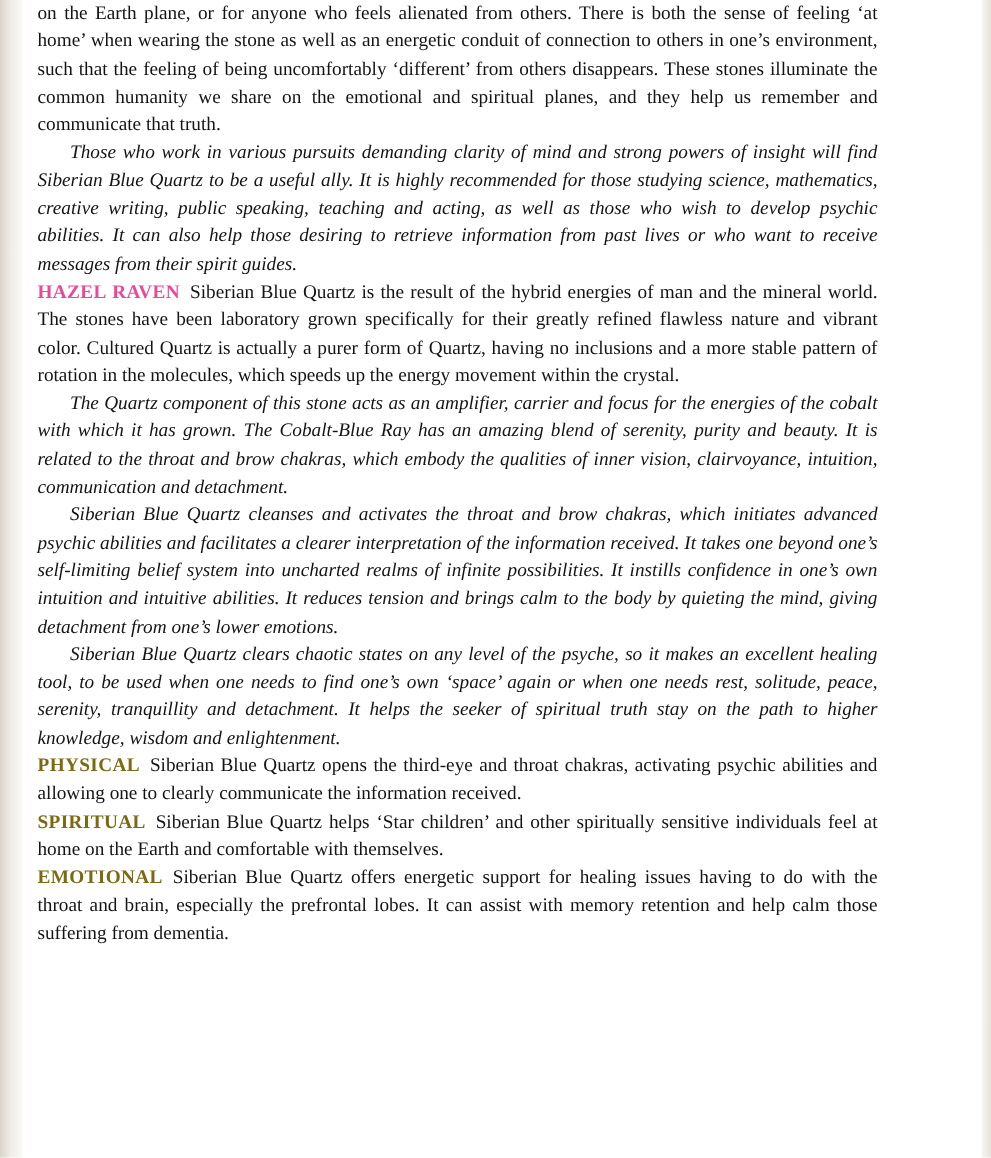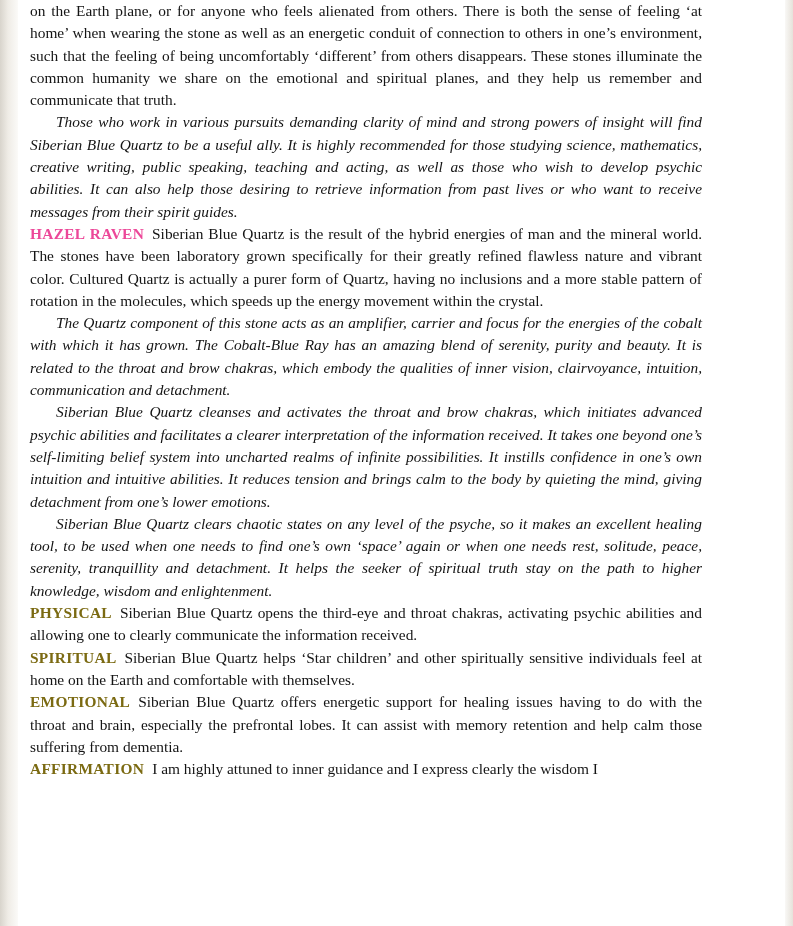--- a/index.html
+++ b/index.html
@@ -117,18 +117,15 @@
     </p>
 
     <p class="noindent">
       <span class="label emotional">SPIRITUAL</span><span>Siberian Blue Quartz helps ‘Star children’ and other spiritually sensitive individuals feel at home on the Earth and comfortable with themselves.</span>
     </p>
 
     <p class="noindent">
       <span class="label physical">EMOTIONAL</span><span>Siberian Blue Quartz offers energetic support for healing issues having to do with the throat and brain, especially the prefrontal lobes. It can assist with memory retention and help calm those suffering from dementia.</span>
     </p>
 
-    <p class="noindent">
-      <span class="label affirmation">AFFIRMATION</span><span>I am highly attuned to inner guidance and I express clearly the wisdom I</span>
-    </p>
 
   </div>
 </div>
 
 </body></html>

